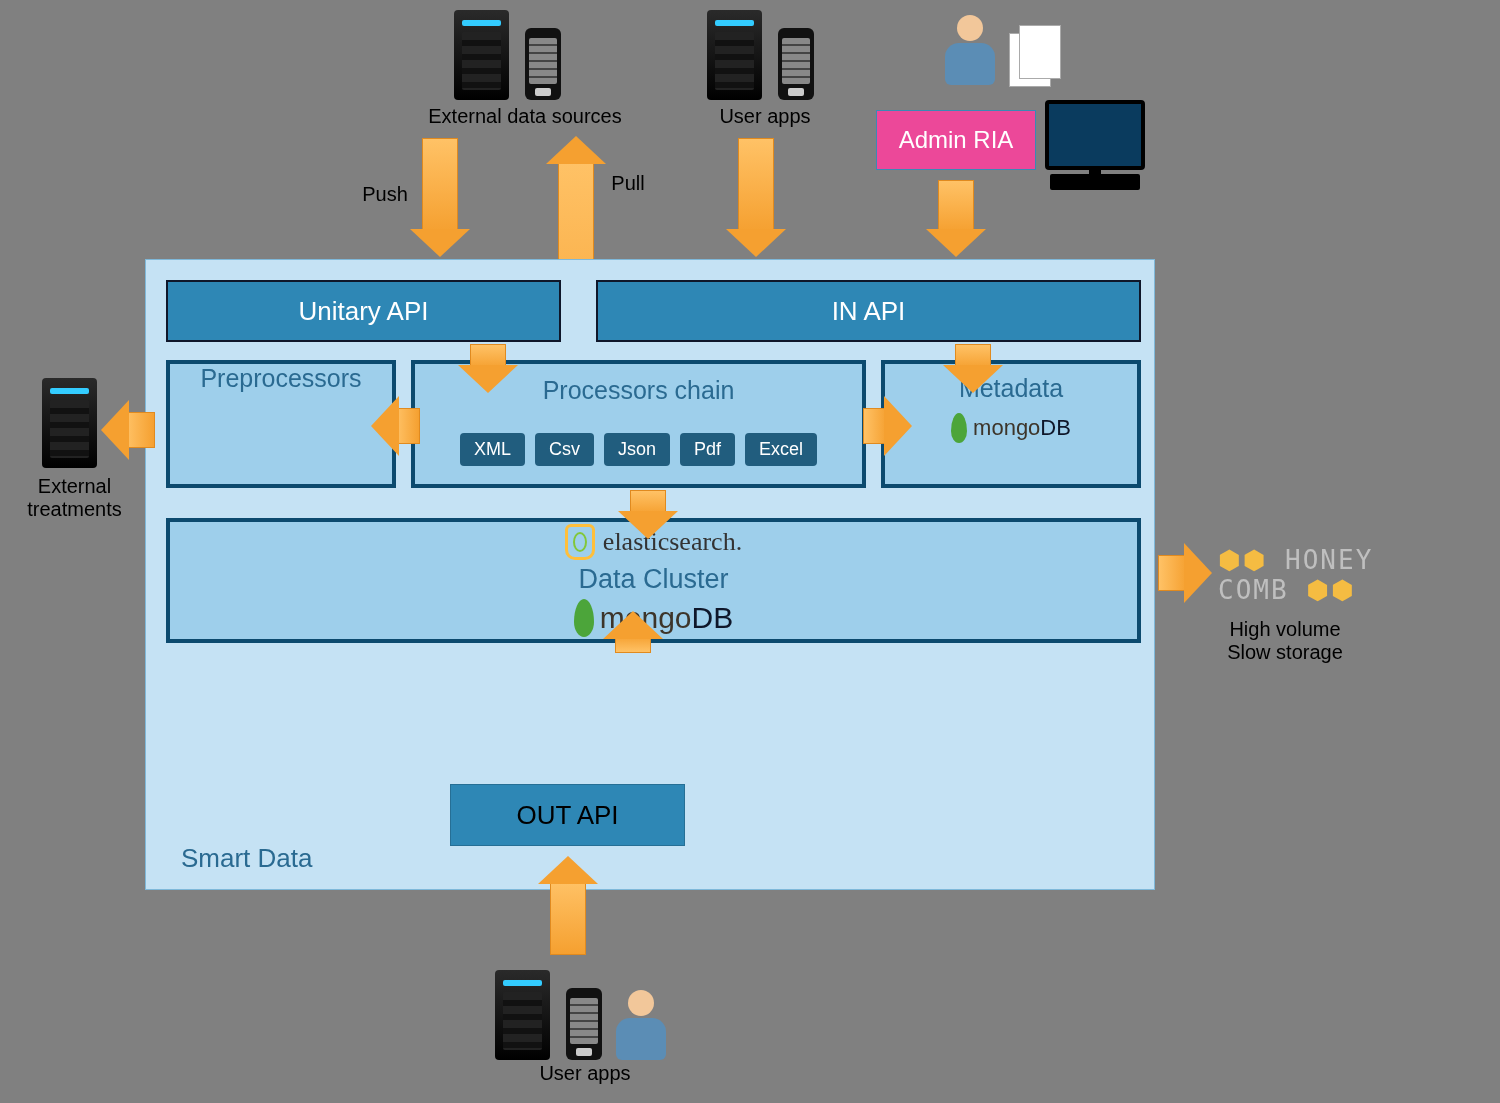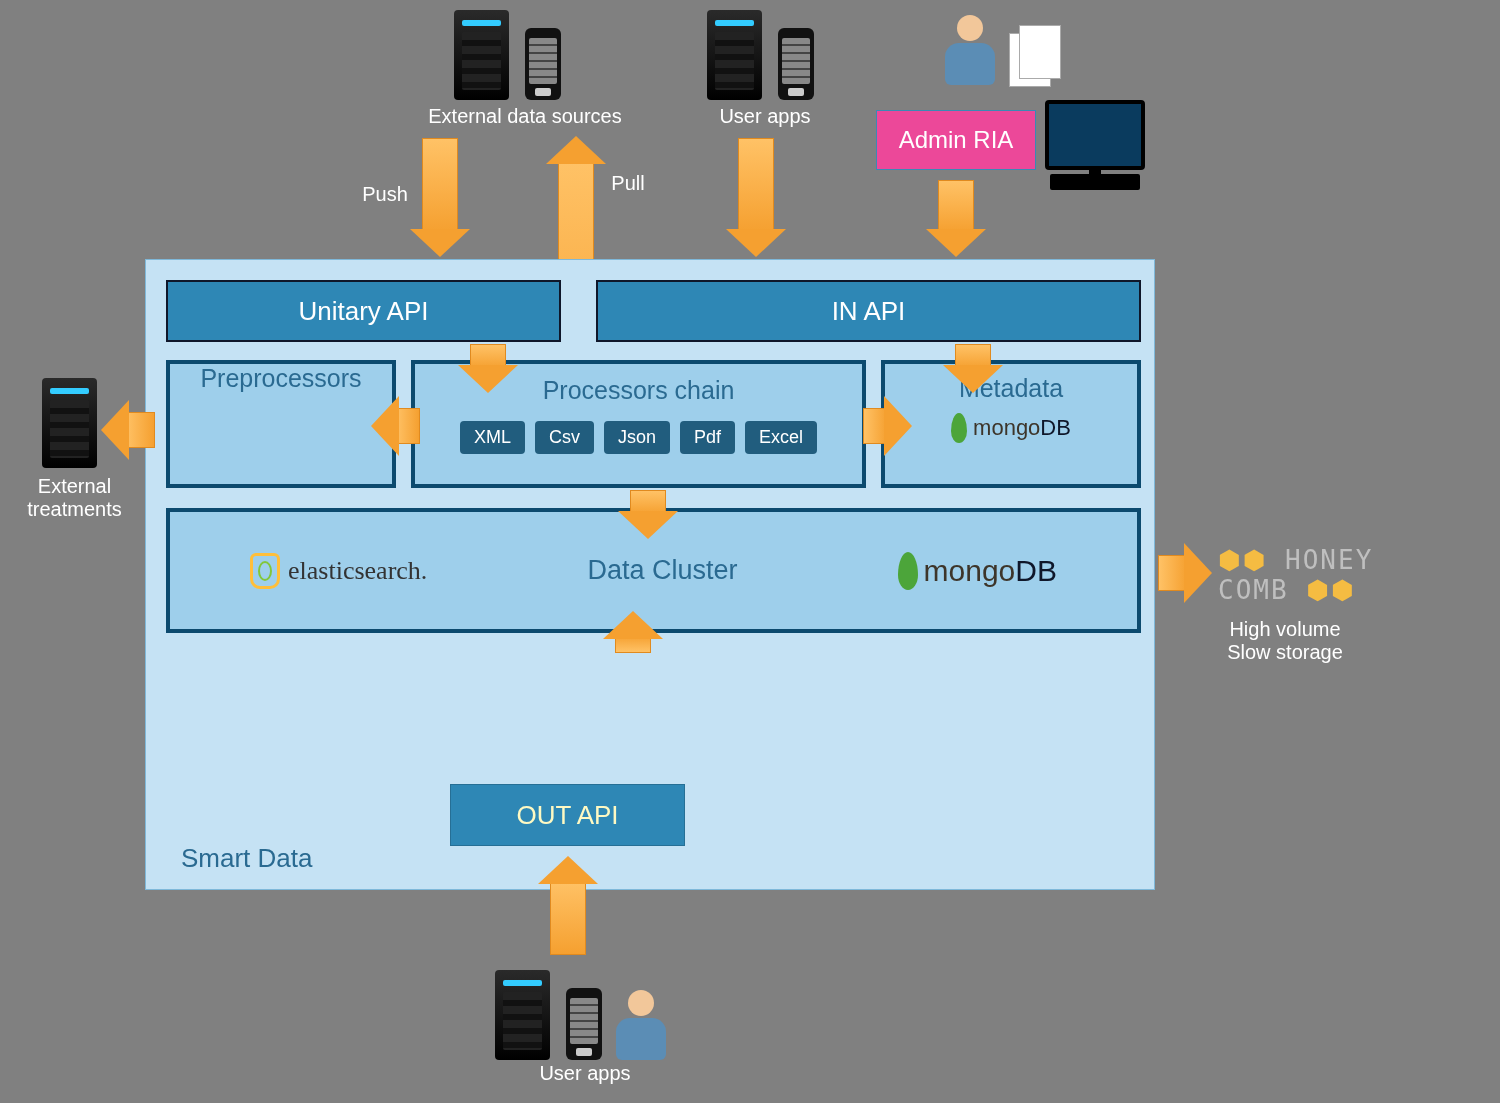--- a/index.html
+++ b/index.html
@@ -6,21 +6,21 @@
   body {
     margin: 0;
     width: 1500px;
     height: 1103px;
     background: #808080;
     font-family: "Segoe UI Light", "Segoe UI", Arial, sans-serif;
     position: relative;
     overflow: hidden;
   }
   .label-orange {
-    color: #ffffff;
+    color: #000000;
     font-size: 20px;
     font-weight: 500;
     text-align: center;
     position: absolute;
   }
   
   .smart-data {
     position: absolute;
     left: 145px;
     top: 259px;
@@ -45,42 +45,42 @@
     display: flex;
     align-items: center;
     justify-content: center;
     border: 2px solid #0f172a;
   }
   .unitary-api { left: 20px;  top: 20px; width: 395px; height: 62px; }
   .in-api      { left: 450px; top: 20px; width: 545px; height: 62px; }
   .out-api {
     position: absolute;
     left: 450px; top: 784px; width: 235px; height: 62px;
-    background: #2E87B5; color:#fef9c3; font-size:26px;
+    background: #2E87B5; color:#000000; font-size:26px;
     display:flex; align-items:center; justify-content:center;
     border:1px solid #266f95;
   }
   
   .panel {
     position: absolute;
     background: #9ECFEB;
     border: 4px solid #0c4a6e;
   }
   .panel-title {
     color: #2A6A91;
     font-size: 25px;
     text-align: center;
   }
   .preprocessors { left: 20px;  top: 100px; width: 230px; height: 128px; display:flex;align-items:flex-start;justify-content:center; }
   .processors    { left: 265px; top: 100px; width: 455px; height: 128px; }
   .metadata      { left: 735px; top: 100px; width: 260px; height: 128px; }
-  .data-cluster  { left: 20px;  top: 248px; width: 975px; height: 125px; display:flex;align-items:center;justify-content:space-around;}
+  .data-cluster  { left: 20px;  top: 258px; width: 975px; height: 125px; display:flex;align-items:center;justify-content:space-around;flex-direction:column;}
   
   .chip-row {
-    display:flex; gap:10px; justify-content:center; margin-top:16px;
+    display:flex; gap:10px; justify-content:center; margin-top:28px;
   }
   .chip {
     background:#215D7E;
     color:#fff;
     font-size:18px;
     padding:6px 14px;
     border-radius:4px;
   }
   
   .admin-ria {

